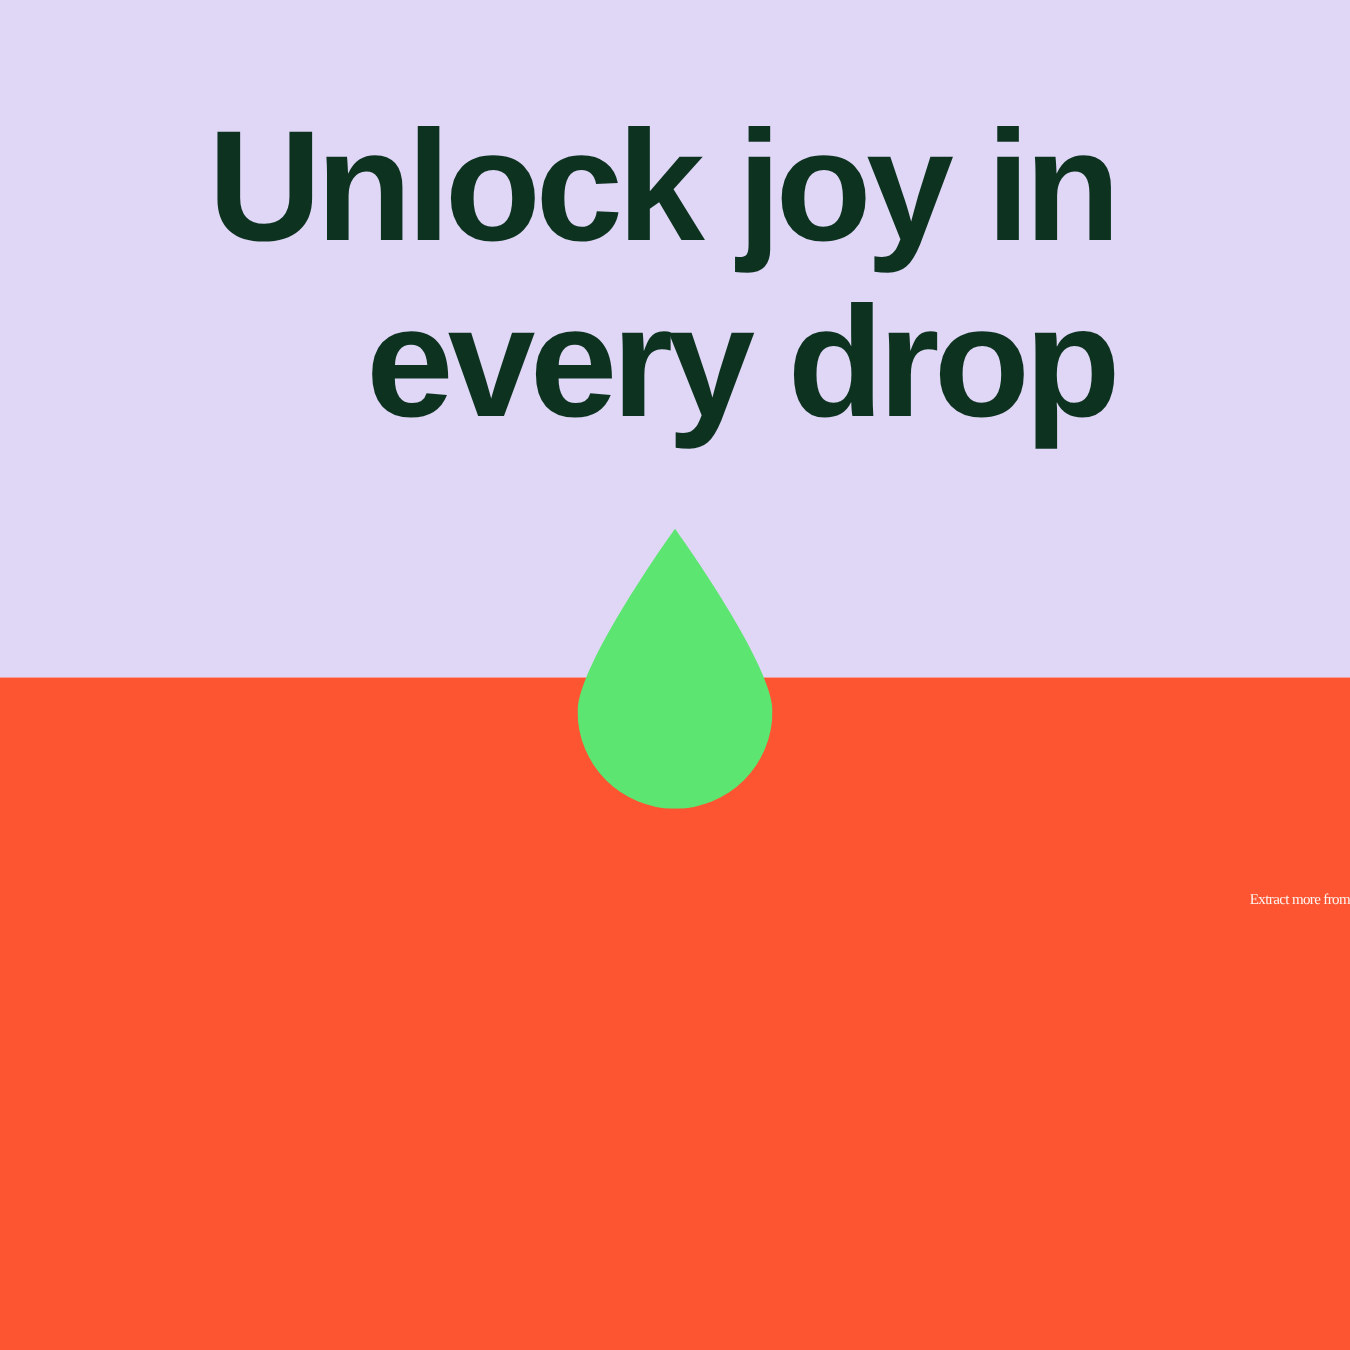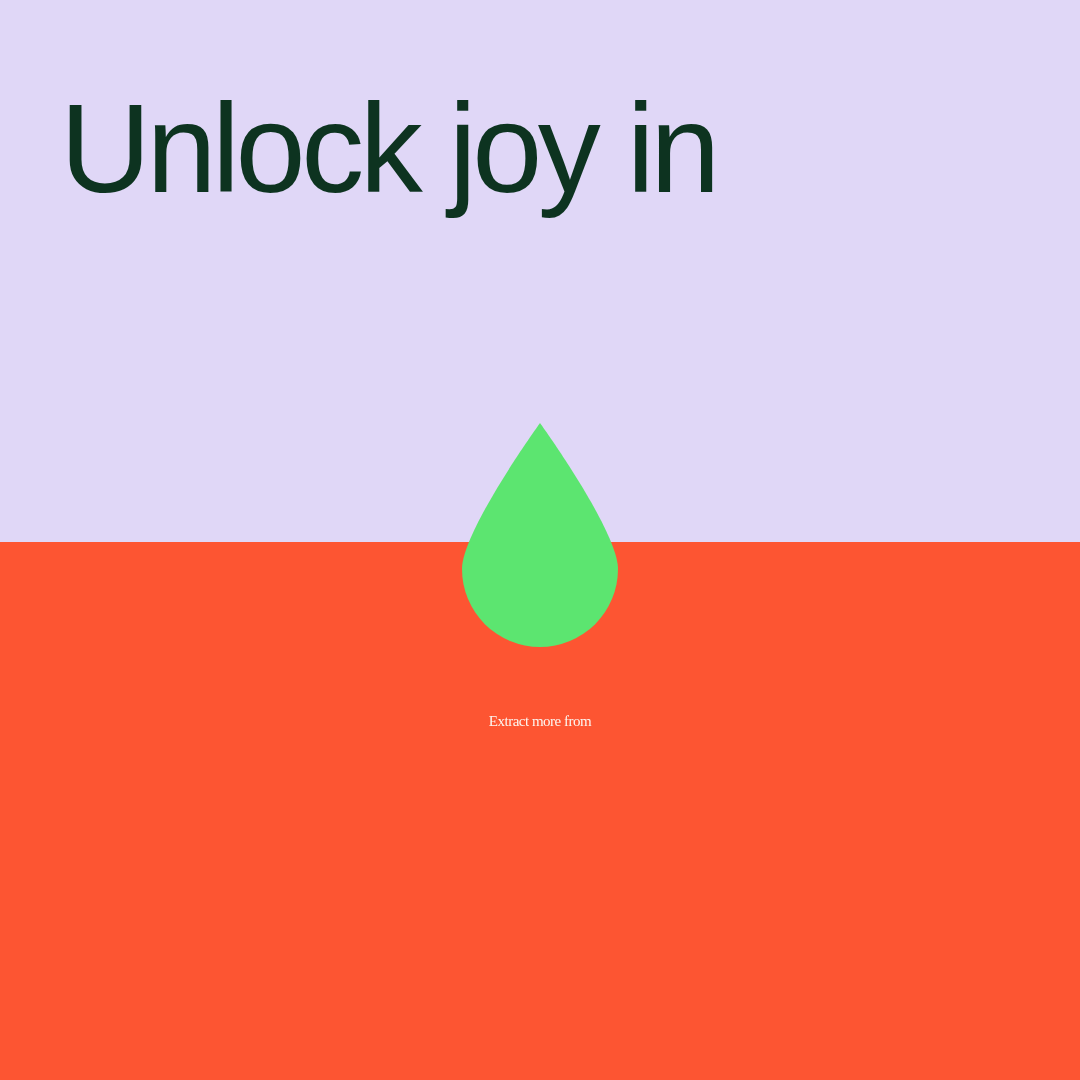--- a/index.html
+++ b/index.html
@@ -37,23 +37,23 @@
 
   
   .headline {
     position: absolute;
     top: 0;
     left: 0;
     width: 952px;
     height: 542px;
     box-sizing: border-box;
     padding: 78px 60px 0 60px;
-    text-align: left;
+    text-align: right;
     font-family: "Liberation Sans", "DejaVu Sans", sans-serif;
-    font-weight: 400;
+    font-weight: 700;
     font-size: 126px;
     line-height: 1.12;
     letter-spacing: -4.5px;
     color: #0d3320;
     white-space: nowrap;
   }
   .headline-line {
     display: block;
   }
 
@@ -93,28 +93,29 @@
 </head>
 <body>
 
 <div id="poster">
 
   <div class="band band-top" style="background: rgb(224, 215, 247);"></div>
   <div class="band band-bottom" style="background: rgb(253, 85, 50);"></div>
 
   <div class="headline" style="color: rgb(13, 51, 32);">
     <span class="headline-line">Unlock joy in</span>
+    <span class="headline-line">every drop</span>
   </div>
 
   <div class="droplet-wrap">
     <svg viewBox="0 0 156 224" xmlns="http://www.w3.org/2000/svg" aria-hidden="true">
       <path d="M78 0
                C78 0 156 108 156 146
                A78 78 0 0 1 0 146
                C0 108 78 0 78 0 Z" fill="#5CE570"></path>
     </svg>
   </div>
 
-  <div class="subhead" style="color: rgb(253, 246, 240); font-size: 15px;">
+  <div class="subhead" style="color: rgb(253, 246, 240); font-size: 12px; text-align: right;">
     <span class="subhead-line">Extract more from</span>
   </div>
 
 </div>
 
 </body></html>

